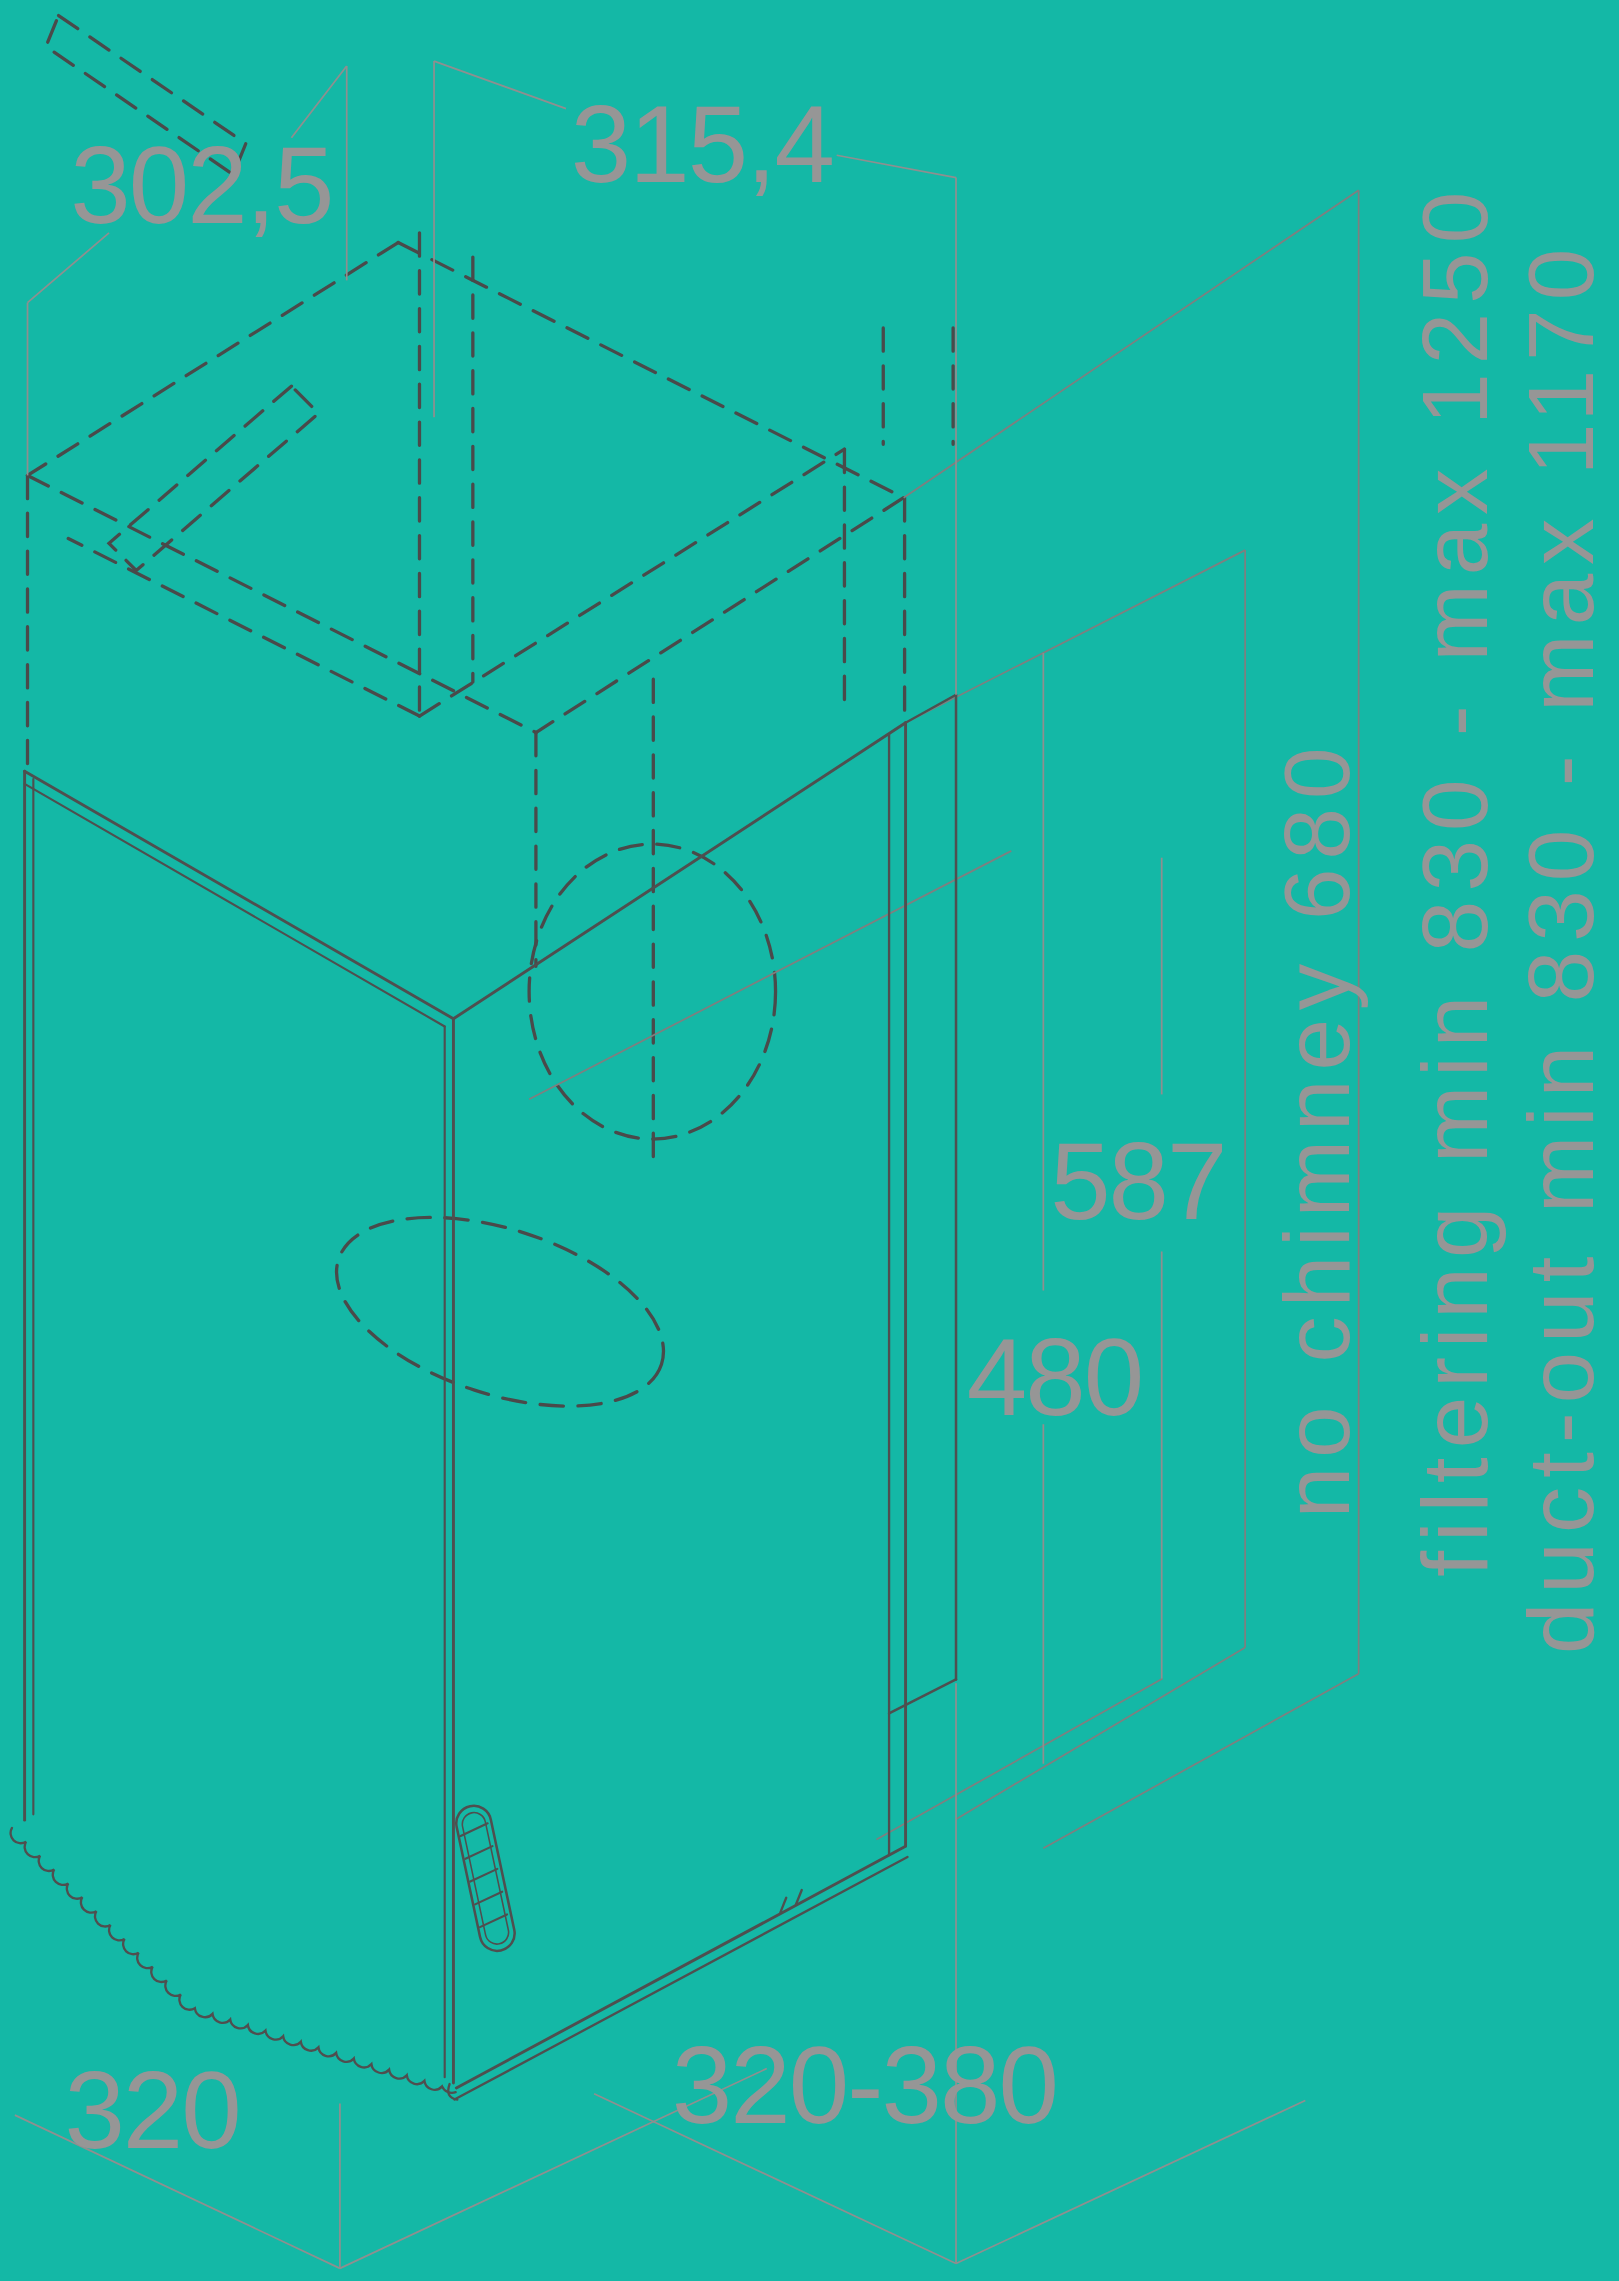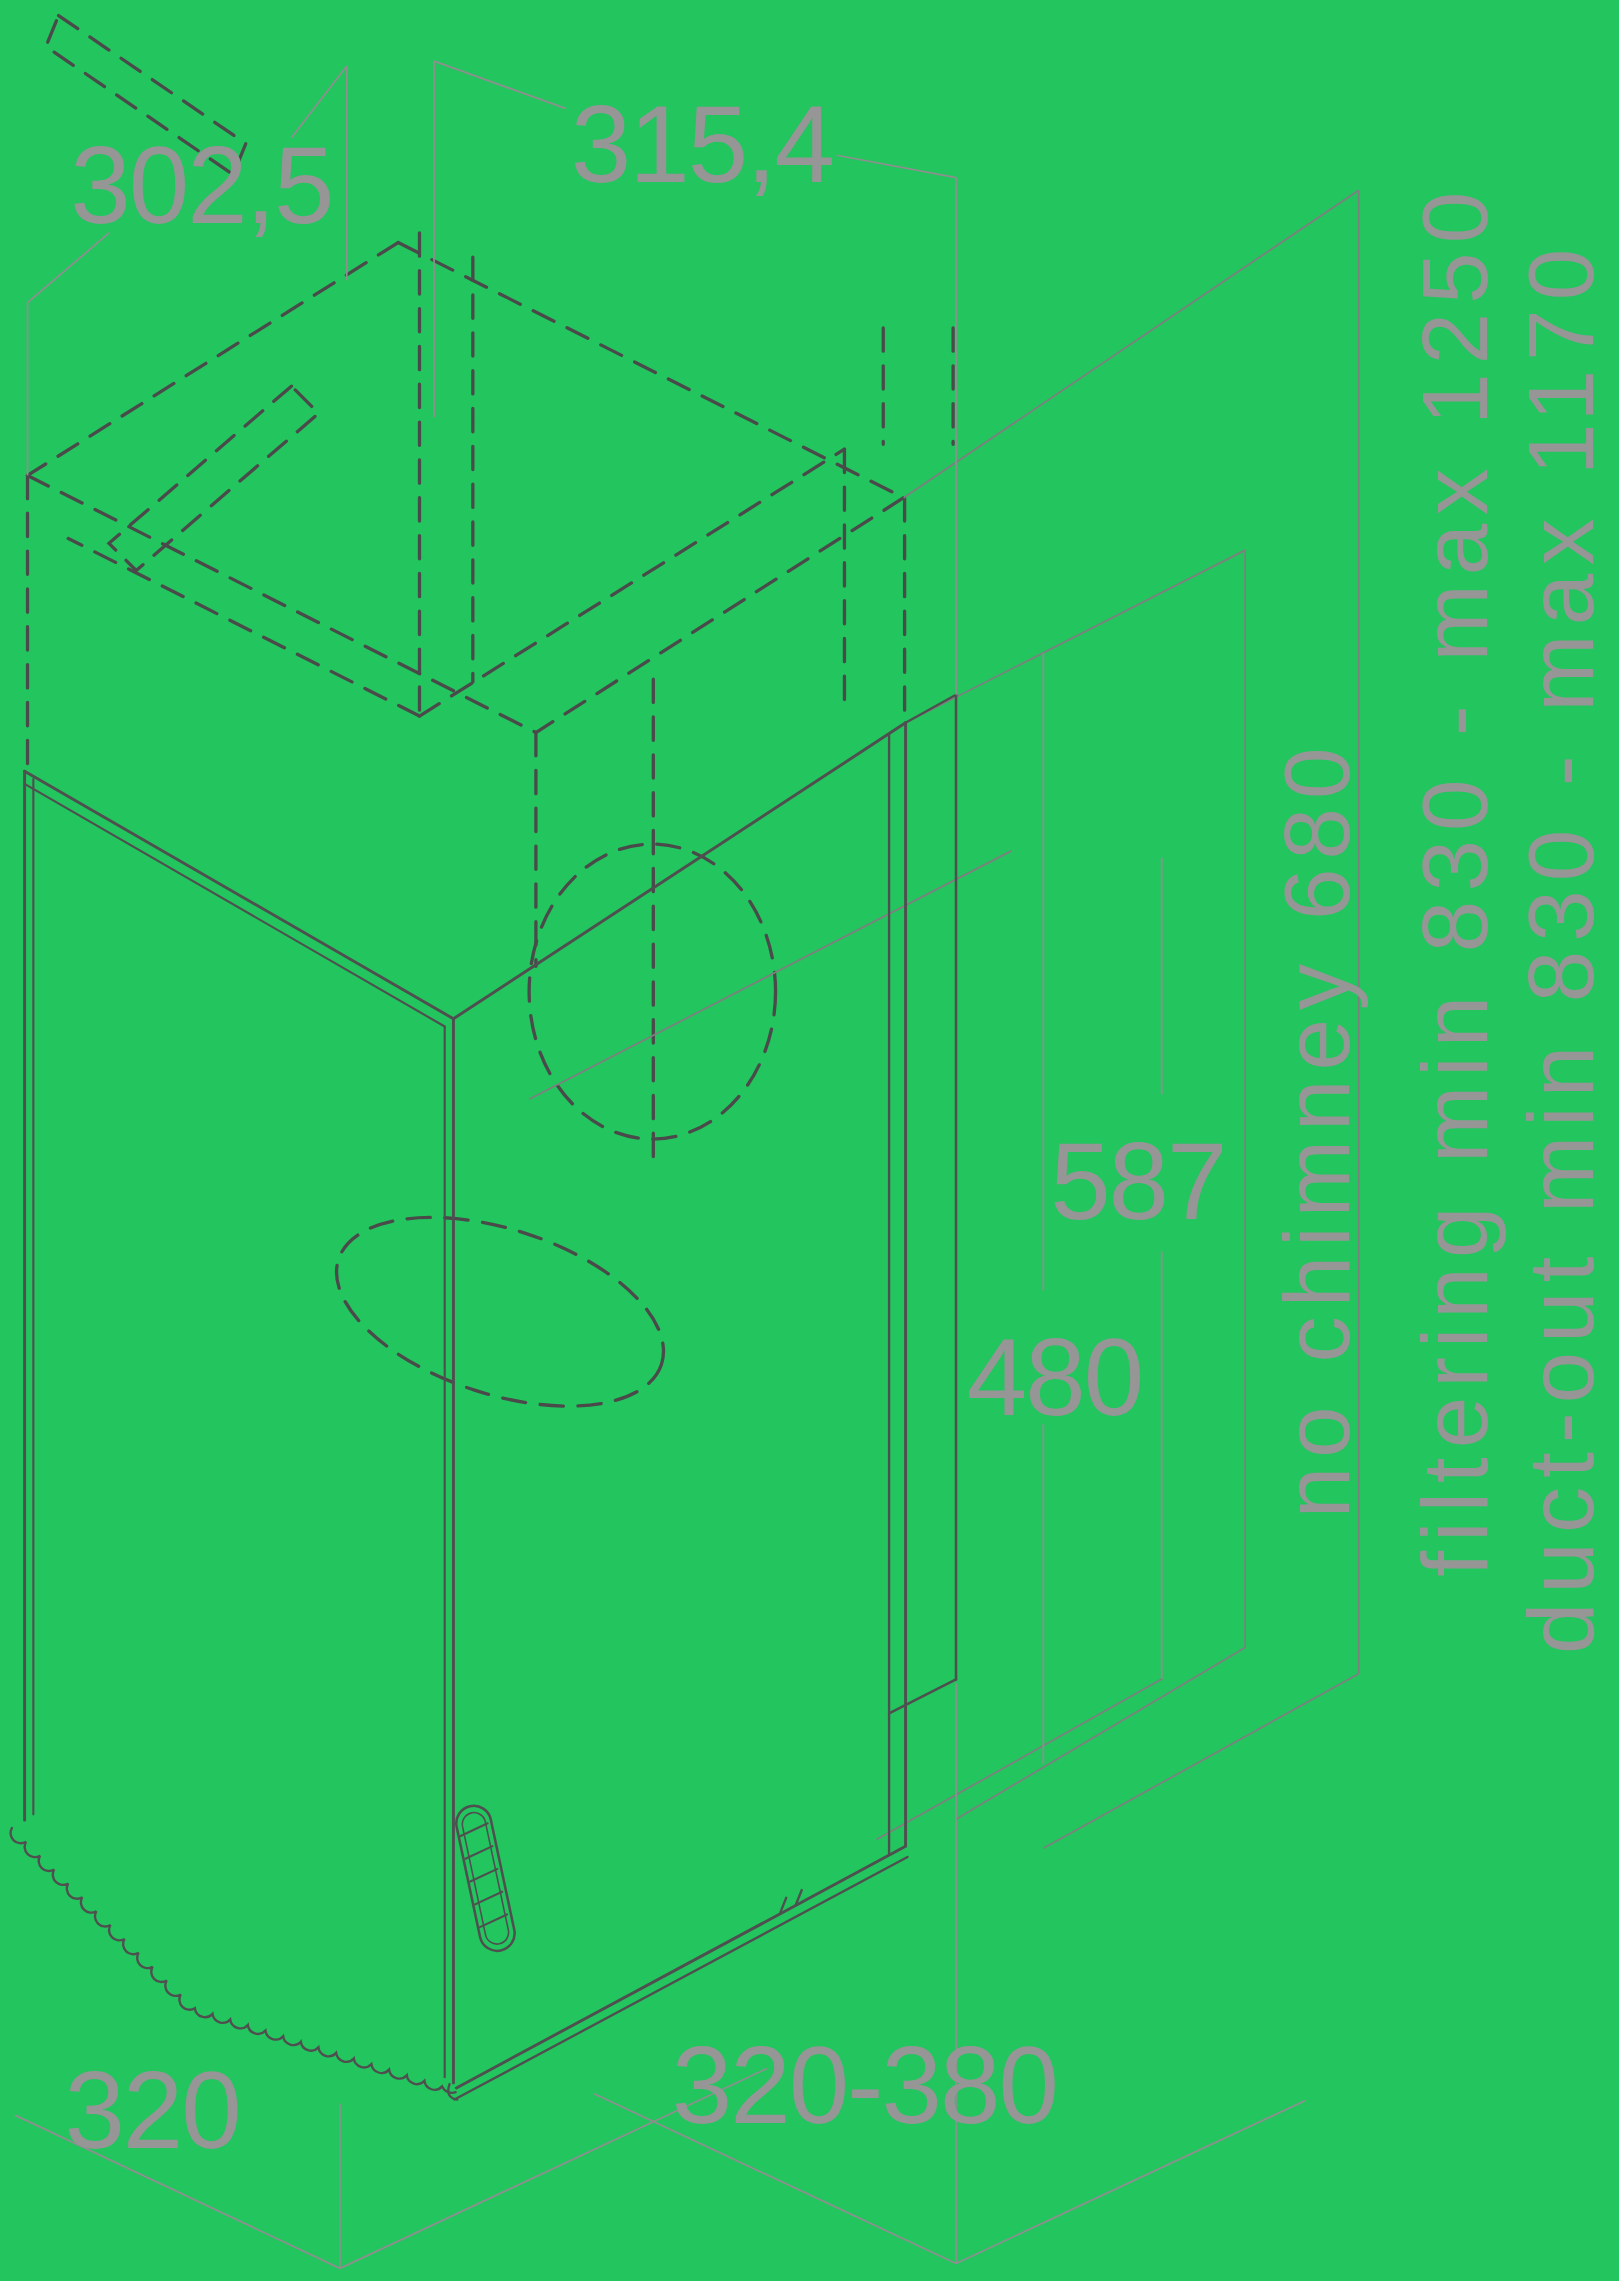--- a/index.html
+++ b/index.html
@@ -1,16 +1,16 @@
 <!DOCTYPE html>
 <html><head>
 <meta charset="utf-8">
 <style>
   html,body{margin:0;padding:0;background:#ffffff;}
-  .page{width:1620px;height:2281px;position:relative;background:#22c55e;overflow:hidden;text-align:right;}
+  .page{width:1620px;height:2281px;position:relative;background:#14b8a6;overflow:hidden;text-align:right;}
   svg{display:block;}
   text{font-family:"Liberation Sans",sans-serif;}
   .dim-num{font-size:112px;letter-spacing:-2px;}
   .dim-rot{font-size:96px;letter-spacing:9px;}
 </style>
 </head>
 <body>
 
 <div class="page">
 <svg viewBox="0 0 1669 2351" width="1620" height="2281">

